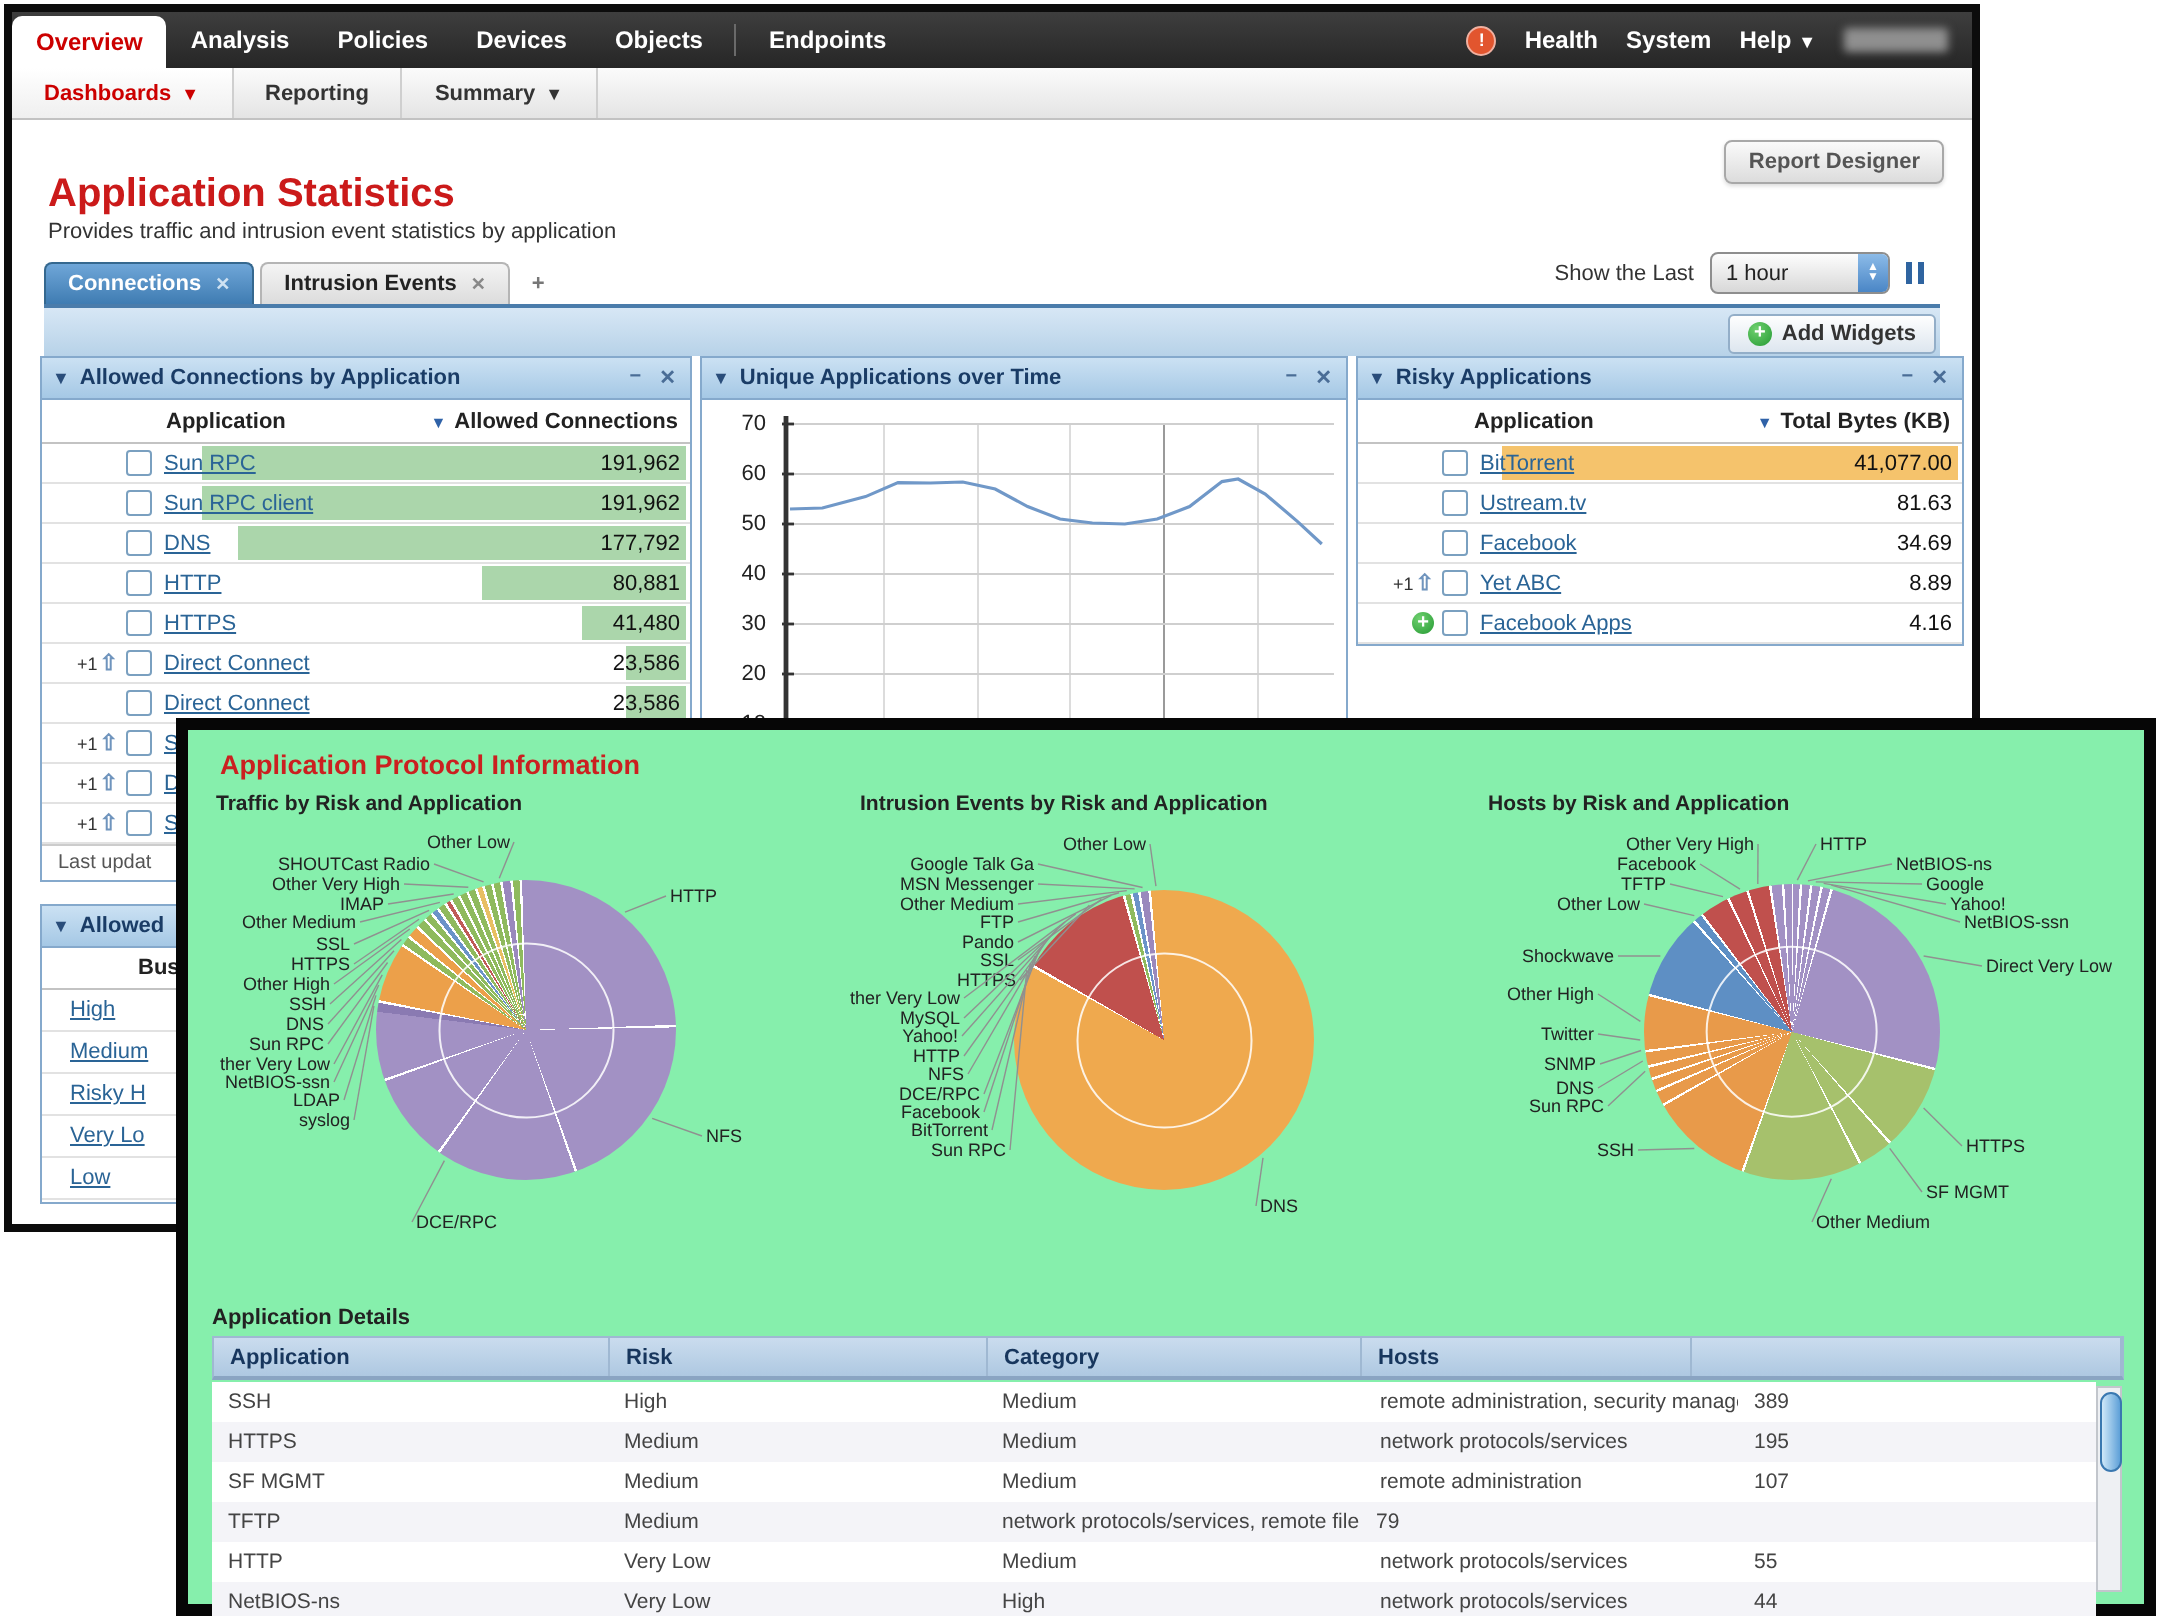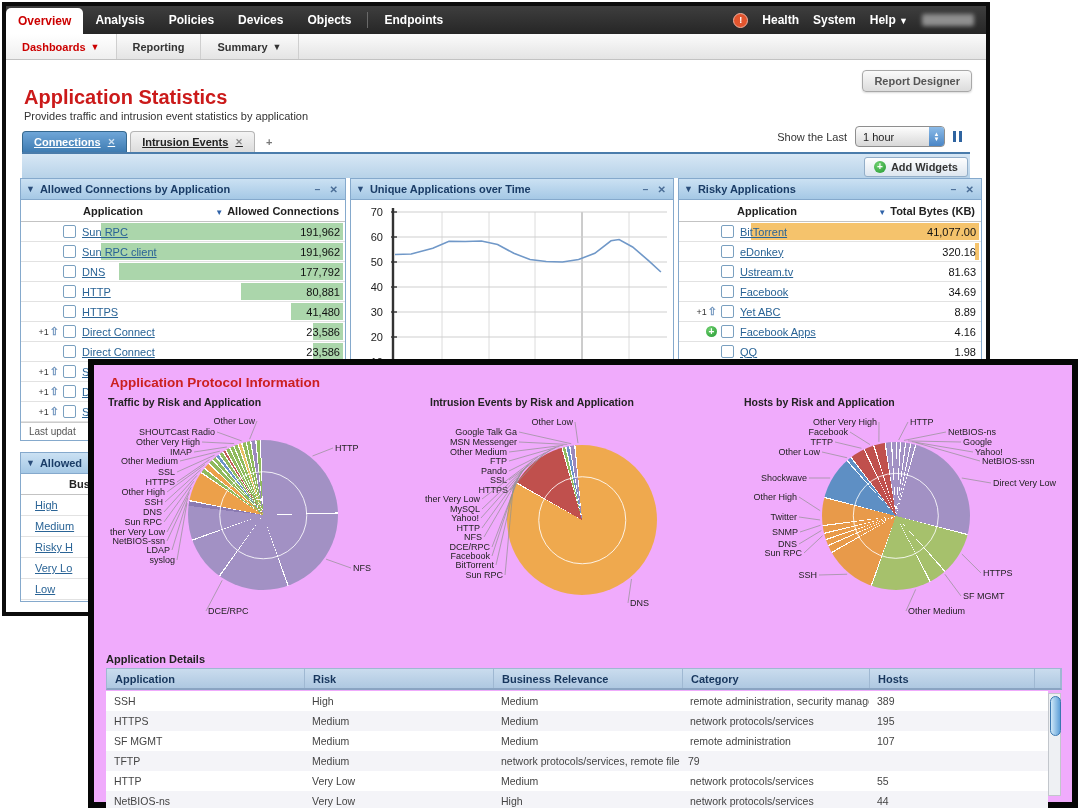--- a/index.html
+++ b/index.html
@@ -22,21 +22,21 @@
   .subnav-item.active{color:#c00;background:linear-gradient(#fff,#efefef);}
   .subnav-item .arrow-down{margin-left:5px;}
   
   .report-btn{position:absolute;right:14px;top:10px;padding:4px 11px;background:linear-gradient(#fafafa,#dcdcdc);
     border:1px solid #a8a8a8;border-radius:4px;font-weight:bold;color:#555;font-size:11px;box-shadow:0 1px 2px rgba(0,0,0,.15);}
   .page-title{position:absolute;left:18px;top:26px;color:#cb1a1a;font-size:20px;font-weight:bold;}
   .page-sub{position:absolute;left:18px;top:50px;color:#333;font-size:11px;}
   
   .dtab-row{position:absolute;left:16px;top:68px;display:flex;align-items:flex-end;height:24px;}
   .dtab{display:flex;align-items:center;gap:7px;padding:4px 11px;font-weight:bold;border:1px solid #b5b5b5;border-bottom:none;
-    border-radius:4px 4px 0 0;background:linear-gradient(#f4f4f4,#dcdcdc);color:#222;margin-right:3px;cursor:pointer;text-decoration:underline;}
+    border-radius:4px 4px 0 0;background:linear-gradient(#f4f4f4,#dcdcdc);color:#222;margin-right:3px;cursor:pointer;}
   .dtab.active{background:linear-gradient(#6fa6d8,#3f7cb2);border-color:#35688f;color:#fff;}
   .dtab .x{font-size:9px;color:#888;}
   .dtab.active .x{color:#cfe2f2;}
   .plus-tab{padding:4px 8px;color:#777;font-weight:bold;cursor:pointer;}
   .time-ctl{position:absolute;right:24px;top:66px;display:flex;align-items:center;gap:8px;}
   .time-label{color:#333;}
   .mac-select{display:flex;align-items:center;width:88px;height:19px;border:1px solid #8e8e8e;border-radius:4px;
     background:linear-gradient(#fdfdfd,#d8d8d8);overflow:hidden;}
   .mac-select .val{flex:1;padding-left:7px;font-size:11px;color:#222;}
   .stepper{width:15px;height:100%;background:linear-gradient(#8cbbe8,#4a86c6);display:flex;flex-direction:column;
@@ -69,21 +69,21 @@
   .applink{position:relative;color:#2a6496;text-decoration:underline;z-index:1;}
   .rowval{position:absolute;right:5px;color:#111;z-index:1;}
   .wfooter{height:17px;border-top:1px solid #ccc;color:#555;font-size:10px;display:flex;align-items:center;padding-left:8px;}
   
   .chart-wrap{position:relative;height:330px;}
   .ytick{position:absolute;left:6px;width:26px;text-align:right;color:#222;font-size:11px;}
   
   .bizcol{font-weight:bold;color:#222;padding:4px 0 4px 48px;border-bottom:1px solid #c3c3c3;}
   .bizrow{height:20px;display:flex;align-items:center;padding-left:14px;border-bottom:1px solid #e2e2e2;}
   
-  .popup{position:absolute;left:88px;top:359px;width:978px;height:437px;border:6px solid #060606;background:#f0abfc;z-index:50;}
+  .popup{position:absolute;left:88px;top:359px;width:978px;height:437px;border:6px solid #060606;background:#86efac;z-index:50;}
   .popup-title{position:absolute;left:16px;top:10px;color:#cb2020;font-size:13.5px;font-weight:bold;}
   .ptitle{position:absolute;font-weight:bold;font-size:10.5px;color:#222;}
   .pie-box{position:absolute;}
   .pie{position:absolute;border-radius:50%;}
   .ring{position:absolute;left:50%;top:50%;width:57%;height:57%;transform:translate(-50%,-50%);
     border:1.5px solid rgba(255,255,255,.85);border-radius:50%;}
   .pie-label{position:absolute;font-size:9px;color:#222;white-space:nowrap;}
   .pl-left{transform:translate(-100%,-50%);padding-left:44px;}
   .pl-right{transform:translateY(-50%);}
   .lines-svg{position:absolute;left:0;top:0;pointer-events:none;}
@@ -369,29 +369,20 @@
           <div class="wrow">
             <div class="bar-zone" style="left: 72px;">
               <div class="bar obar" style="width: 100%;"></div>
             </div>
             <span class="pfx"></span>
             <span class="cb"></span>
             <a class="applink">BitTorrent</a>
             <span class="rowval">41,077.00</span>
           </div>
           <div class="wrow">
-            <div class="bar-zone" style="left: 72px;">
-              <div class="bar obar" style="width: 1.6%;"></div>
-            </div>
-            <span class="pfx"></span>
-            <span class="cb"></span>
-            <a class="applink">eDonkey</a>
-            <span class="rowval">320.16</span>
-          </div>
-          <div class="wrow">
             <div class="bar-zone" style="left: 72px;"></div>
             <span class="pfx"></span>
             <span class="cb"></span>
             <a class="applink">Ustream.tv</a>
             <span class="rowval">81.63</span>
           </div>
           <div class="wrow">
             <div class="bar-zone" style="left: 72px;"></div>
             <span class="pfx"></span>
             <span class="cb"></span>
@@ -409,27 +400,20 @@
             <span class="rowval">8.89</span>
           </div>
           <div class="wrow">
             <div class="bar-zone" style="left: 72px;"></div>
             <span class="pfx">
               <span class="plus-dot" style="width: 11px; height: 11px;">+</span>
             </span>
             <span class="cb"></span>
             <a class="applink">Facebook Apps</a>
             <span class="rowval">4.16</span>
-          </div>
-          <div class="wrow">
-            <div class="bar-zone" style="left: 72px;"></div>
-            <span class="pfx"></span>
-            <span class="cb"></span>
-            <a class="applink">QQ</a>
-            <span class="rowval">1.98</span>
           </div>
         </div>
     </div>
   </div>
 </div>
 
 <div class="popup">
   <div class="popup-title">Application Protocol Information</div>
   <div class="ptitle" style="left:14px;top:31px;">Traffic by Risk and Application</div>
   <div class="ptitle" style="left:336px;top:31px;">Intrusion Events by Risk and Application</div>
@@ -565,21 +549,20 @@
         <line x1="237" y1="164" x2="217.81793068761735" y2="145" stroke="#909090" stroke-width="0.7"></line>
         <line x1="217" y1="187" x2="200.851858336177" y2="165.2193776770423" stroke="#909090" stroke-width="0.7"></line>
         <line x1="162" y1="202" x2="171.6702474277916" y2="180.41036279796919" stroke="#909090" stroke-width="0.7"></line>
       </svg>
     </div>
 
   <div class="details-title">Application Details</div>
   <div class="dhead" id="dhead">
       <div class="hc c0">Application</div>
       <div class="hc c1">Risk</div>
-      <div class="hc c2">Business Relevance</div>
       <div class="hc c3">Category</div>
       <div class="hc c4">Hosts</div>
       <div class="hc" style="flex: 1 1 0%;"></div>
     </div>
   <div id="dbody">
       <div class="drow" style="top: 326px;">
         <div class="dc c0">SSH</div>
         <div class="dc c1">High</div>
         <div class="dc c2">Medium</div>
         <div class="dc c3">remote administration, security managemen</div>

